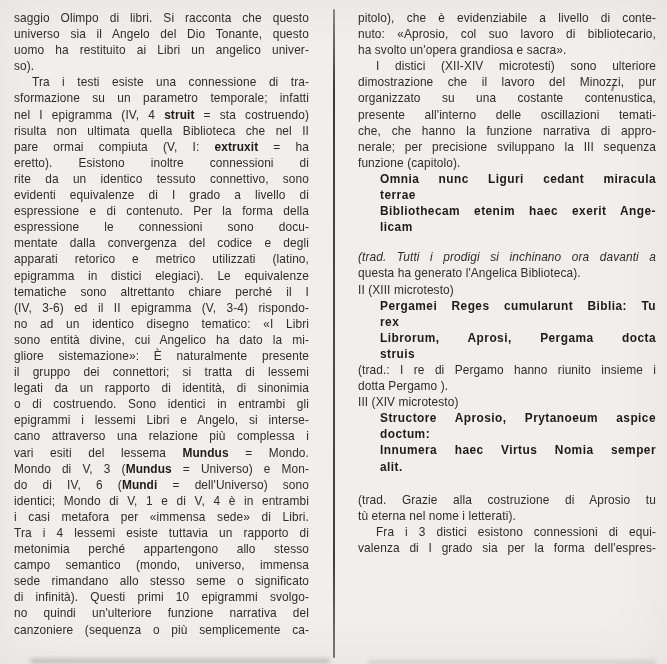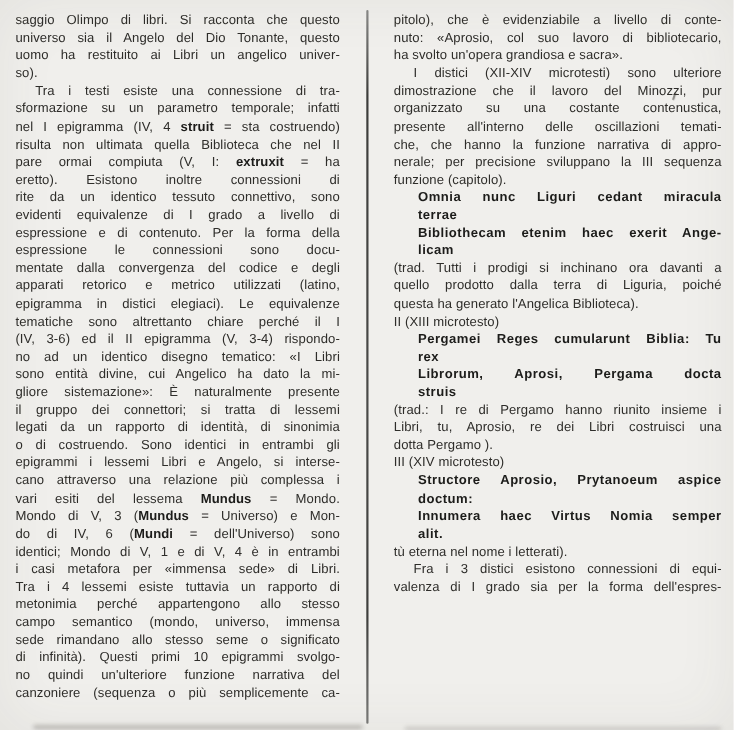--- a/index.html
+++ b/index.html
@@ -92,36 +92,35 @@
       <div class="line just"><span>dimostrazione che il lavoro del Minozzi, pur</span></div>
       <div class="line just"><span>organizzato su una costante contenustica,</span></div>
       <div class="line just"><span>presente all'interno delle oscillazioni temati-</span></div>
       <div class="line just"><span>che, che hanno la funzione narrativa di appro-</span></div>
       <div class="line just"><span>nerale; per precisione sviluppano la III sequenza</span></div>
       <div class="line"><span>funzione (capitolo).</span></div>
       <div class="line just poem"><span class="b">Omnia nunc Liguri cedant miracula</span></div>
       <div class="line poem"><span class="b">terrae</span></div>
       <div class="line just poem"><span class="b">Bibliothecam etenim haec exerit Ange-</span></div>
       <div class="line poem"><span class="b">licam</span></div>
-      <div class="line just" style=""><span>(trad. Tutti i prodigi si inchinano ora davanti a</span></div>
-      <div class="line just"><span>quello prodotto dalla terra di Liguria, poiché</span></div>
+      <div class="line just" style="margin-top: 14px; font-style: italic;"><span>(trad. Tutti i prodigi si inchinano ora davanti a</span></div>
       <div class="line"><span>questa ha generato l'Angelica Biblioteca).</span></div>
       <div class="line"><span>II (XIII microtesto)</span></div>
       <div class="line just poem"><span class="b">Pergamei Reges cumularunt Biblia: Tu</span></div>
       <div class="line poem"><span class="b">rex</span></div>
       <div class="line just poem"><span class="b">Librorum, Aprosi, Pergama docta</span></div>
       <div class="line poem"><span class="b">struis</span></div>
       <div class="line just"><span>(trad.: I re di Pergamo hanno riunito insieme i</span></div>
-      <div class="line just"><span>Libri, tu, Aprosio, re dei Libri costruisci una</span></div>
       <div class="line"><span>dotta Pergamo ).</span></div>
       <div class="line"><span>III (XIV microtesto)</span></div>
       <div class="line just poem"><span class="b">Structore Aprosio, Prytanoeum aspice</span></div>
       <div class="line poem"><span class="b">doctum:</span></div>
       <div class="line just poem"><span class="b">Innumera haec Virtus Nomia semper</span></div>
       <div class="line poem"><span class="b">alit.</span></div>
+      <div class="line just" style="margin-top: 17px;"><span>(trad. Grazie alla costruzione di Aprosio tu</span></div>
       <div class="line"><span>tù eterna nel nome i letterati).</span></div>
       <div class="line just ind"><span>Fra i 3 distici esistono connessioni di equi-</span></div>
       <div class="line just"><span>valenza di I grado sia per la forma dell'espres-</span></div>
     </div>
   <div class="smudge smudge-bl"></div>
   <div class="smudge smudge-br"></div>
   <div class="smudge pen-mark"></div>
 </div>
 
 </body></html>

